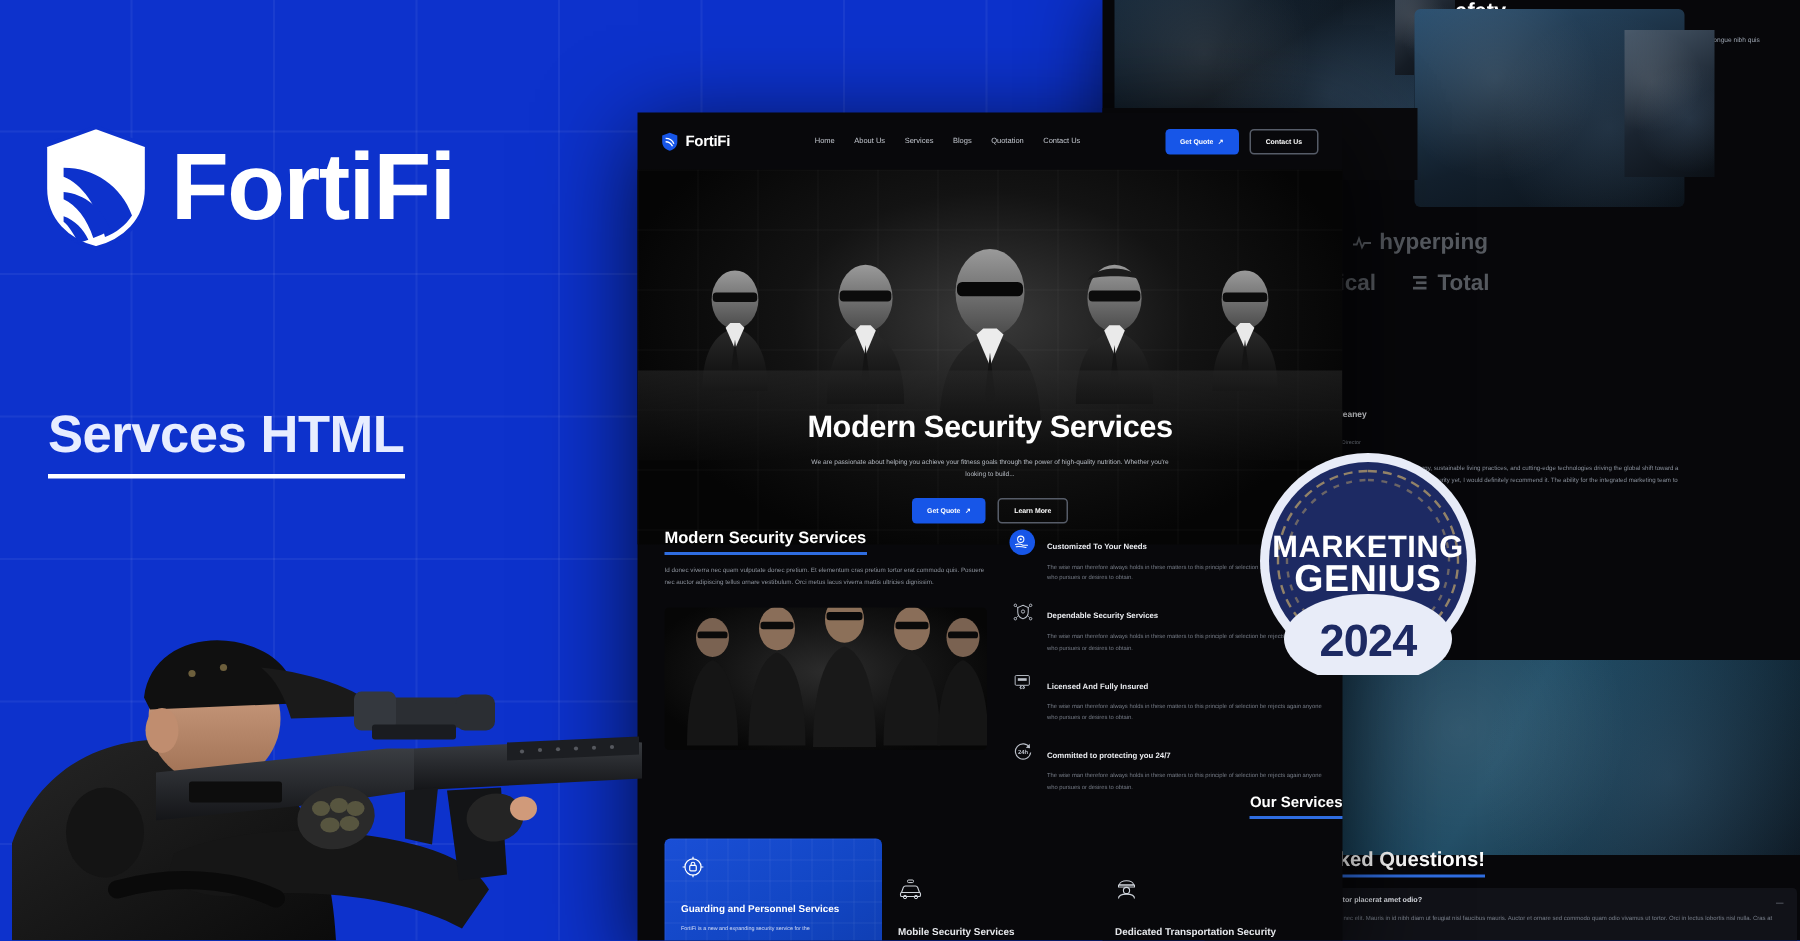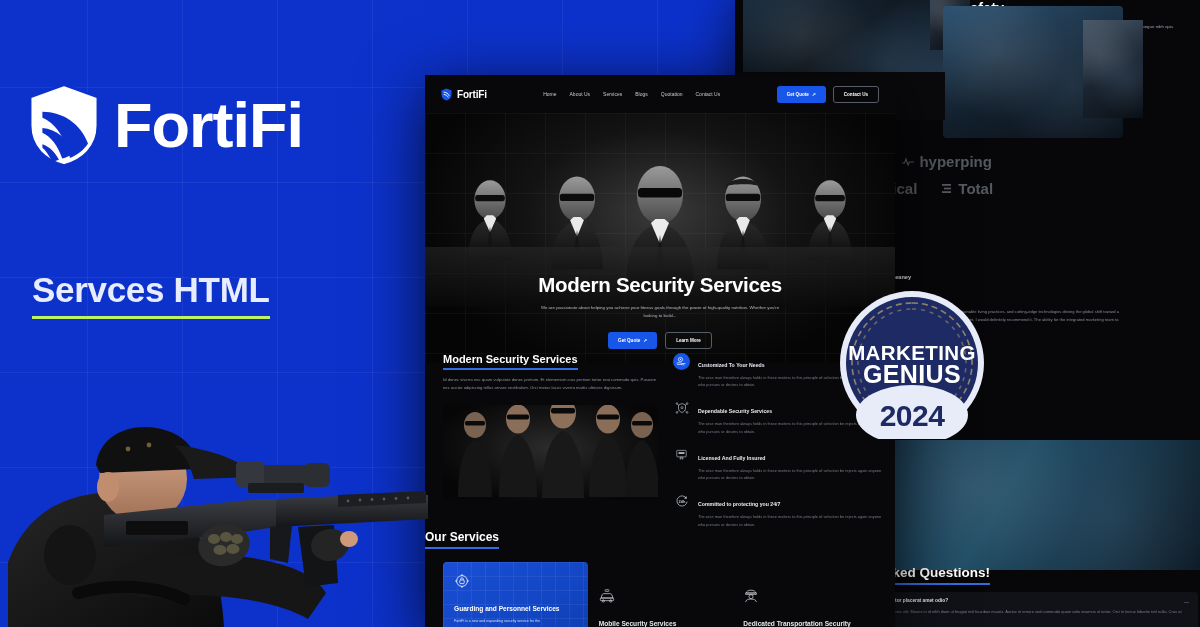--- a/index.html
+++ b/index.html
@@ -29,21 +29,21 @@
   .brandname {
     font-size:63px; font-weight:700; color:#fff; letter-spacing:-1px; line-height:1;
   }
   .tagline1 {
     position:absolute; left:32px; top:208px;
     font-size:43px; font-weight:700; color:#fff; letter-spacing:-.5px; line-height:1.08;
   }
   .tagline2 {
     position:absolute; left:32px; top:270px;
     font-size:35px; font-weight:700; color:#e7edff; letter-spacing:-.3px;
-    padding-bottom:6px; border-bottom:3px solid #bef264;
+    padding-bottom:6px; border-bottom:3px solid #ffffff;
   }
 
   
   .soldier { position:absolute; left:8px; bottom:0; width:430px; height:240px; z-index:7; }
   .soldier svg { display:block; width:100%; height:100%; }
 
   
   .mock { position:absolute; background:#07070a; }
 
   
@@ -178,42 +178,42 @@
   .feat-icon {
     width:17px; height:17px; border-radius:50%; flex:none;
     display:flex; align-items:center; justify-content:center;
   }
   .feat-icon.on { background:#1756e8; }
   .feat-icon.off { background:transparent; }
   .feat-h { font-size:5.2px; font-weight:700; color:#e9ebef; }
   .feat-p { font-size:3.9px; color:#777d88; line-height:1.85; margin-top:3px; }
 
   .sec-services { position:absolute; left:0; top:455px; width:100%; }
-  .svc-head { text-align:left; font-size:12px; font-weight:700; color:#fff; }
+  .svc-head { text-align:right; font-size:10px; font-weight:700; color:#fff; }
   .svc-grid { display:flex; gap:0; margin-top:13px; padding:0 18px; }
   .svc-card { width:150px; height:90px; padding:11px; position:relative; }
   .svc-card.active {
     background:linear-gradient(150deg,#1a4fd6 0%,#1246c4 55%,#0f3cae 100%);
     border-radius:4px; overflow:hidden;
   }
   .svc-card.active::after {
     content:""; position:absolute; inset:0;
     background-image:
       linear-gradient(to right, rgba(255,255,255,.06) 1px, transparent 1px),
       linear-gradient(to bottom, rgba(255,255,255,.06) 1px, transparent 1px);
     background-size:14px 14px; pointer-events:none;
   }
   .svc-icon { width:16px; height:16px; margin-bottom:12px; }
   .svc-h { font-size:6.6px; font-weight:700; color:#fff; line-height:1.35; position:relative; z-index:2; }
   .svc-p { font-size:3.6px; color:rgba(255,255,255,.8); margin-top:4px; line-height:1.8; position:relative; z-index:2; }
   .svc-card.plain .svc-h { color:#e6e8ec; }
 
   
   .badge {
-    position:absolute; left:838px; top:287px; width:148px; height:152px; z-index:9;text-decoration:underline;
+    position:absolute; left:838px; top:298px; width:148px; height:152px; z-index:9;text-decoration:underline;
   }
   .badge svg { display:block; width:100%; height:100%; }
 
   .divider-dark { position:absolute; background:#0a0a0d; }
 </style>
 </head>
 <body>
 
 <div class="stage">
 

